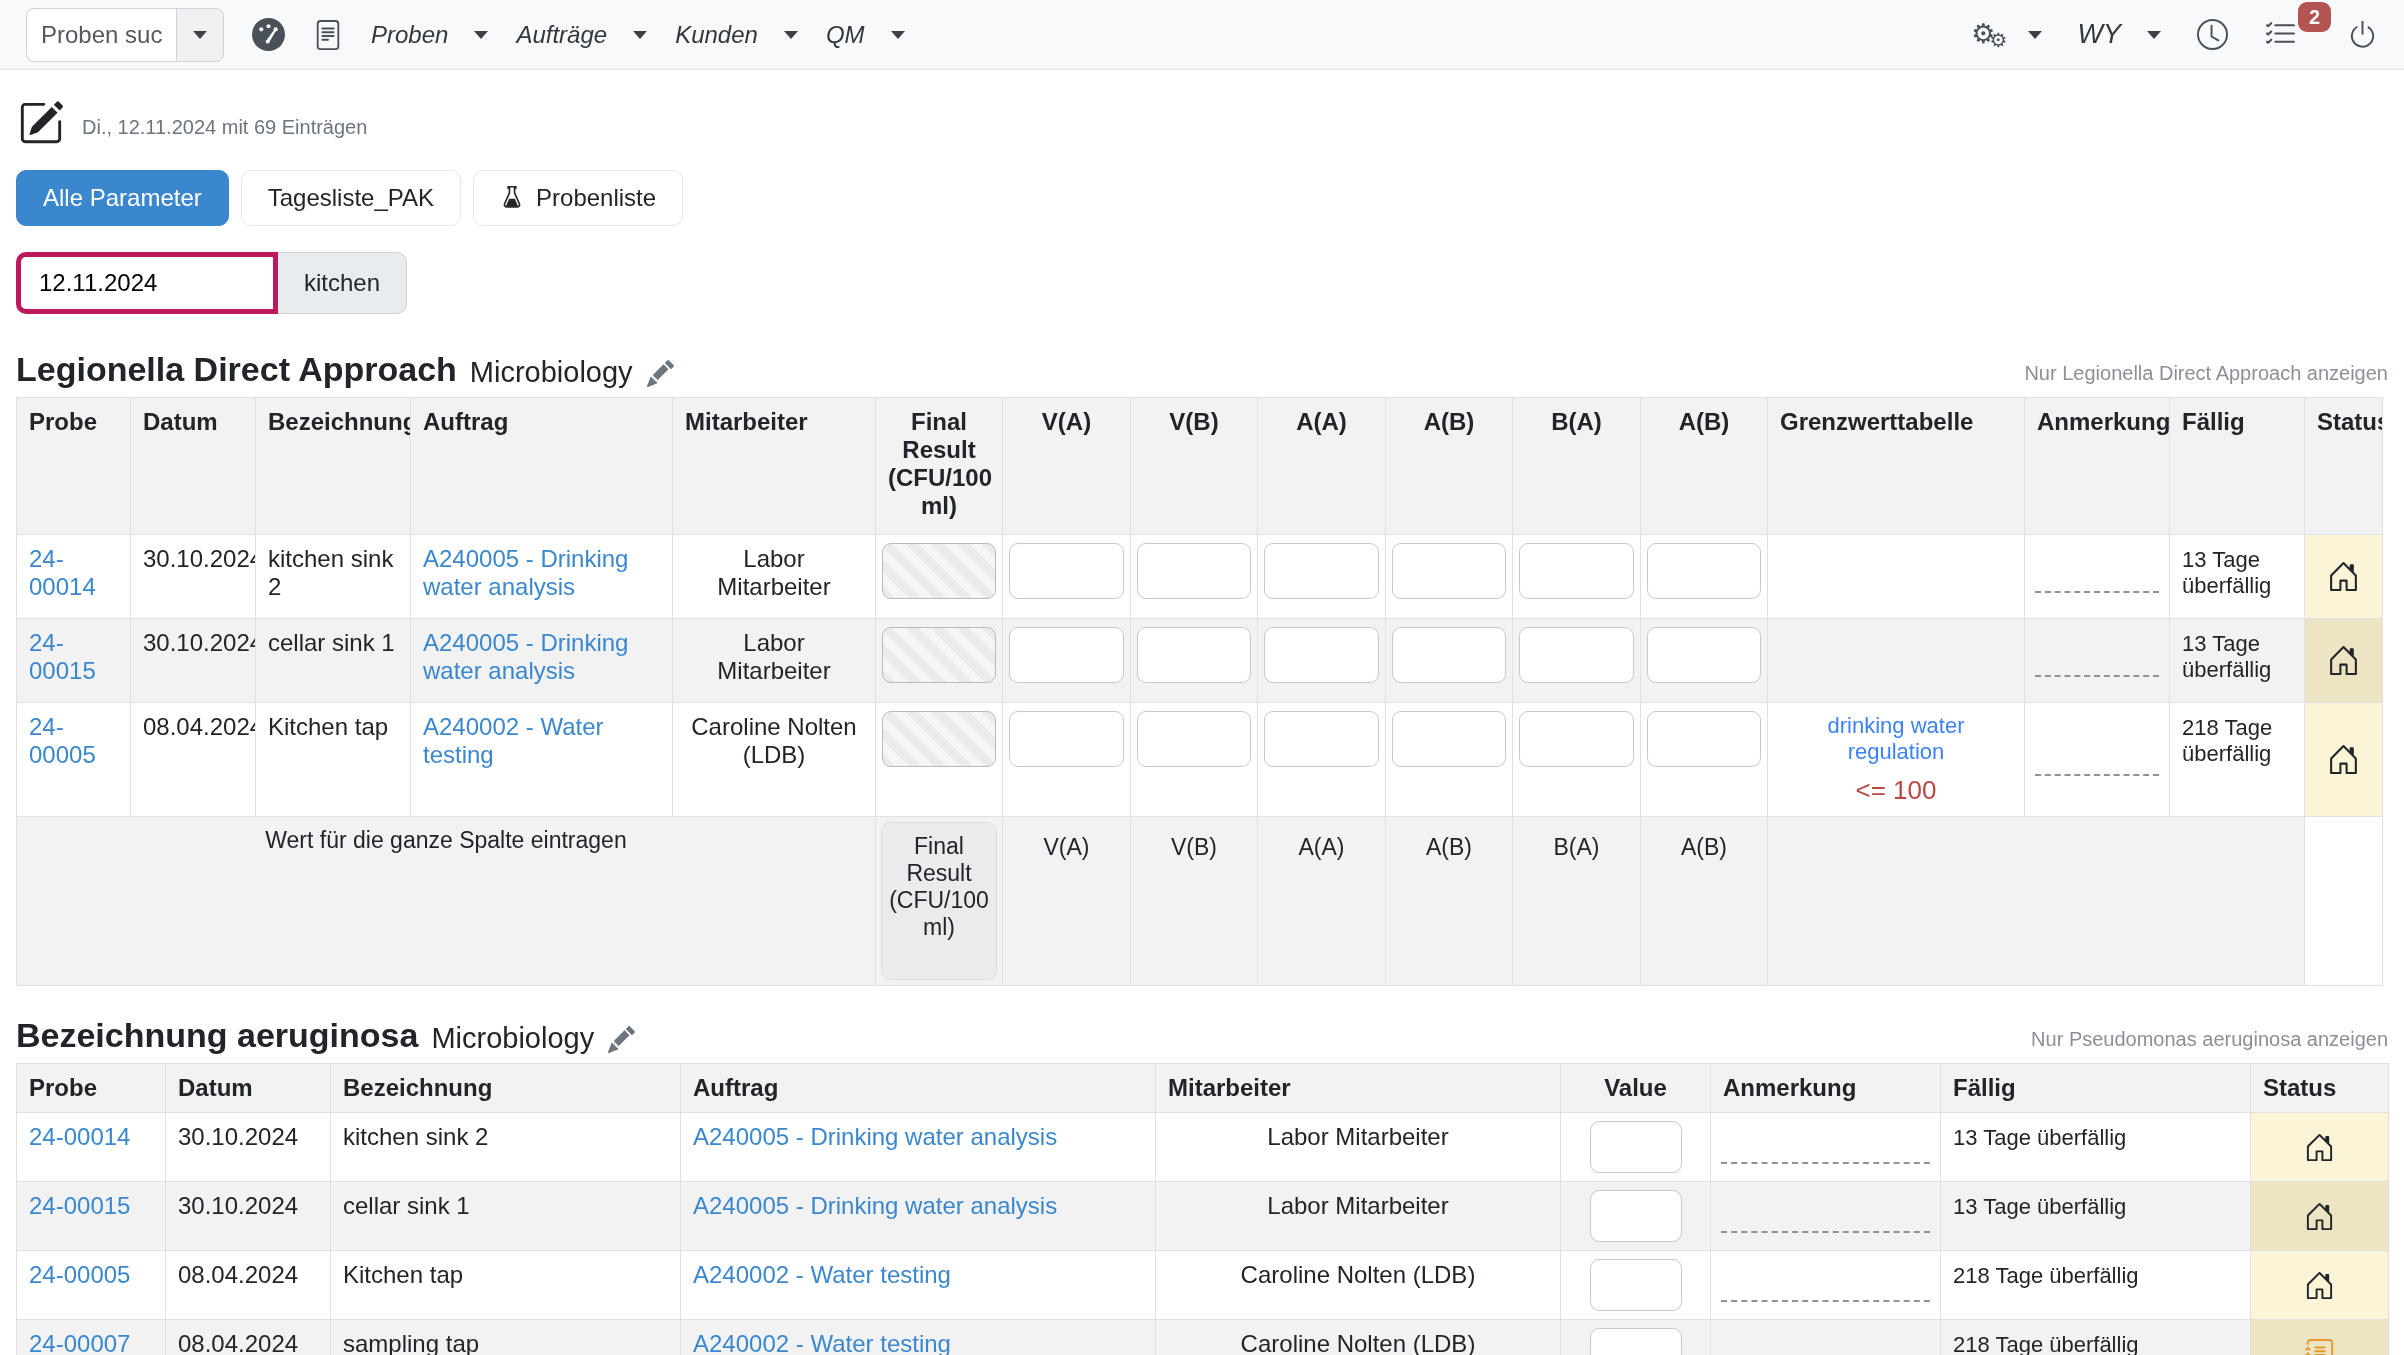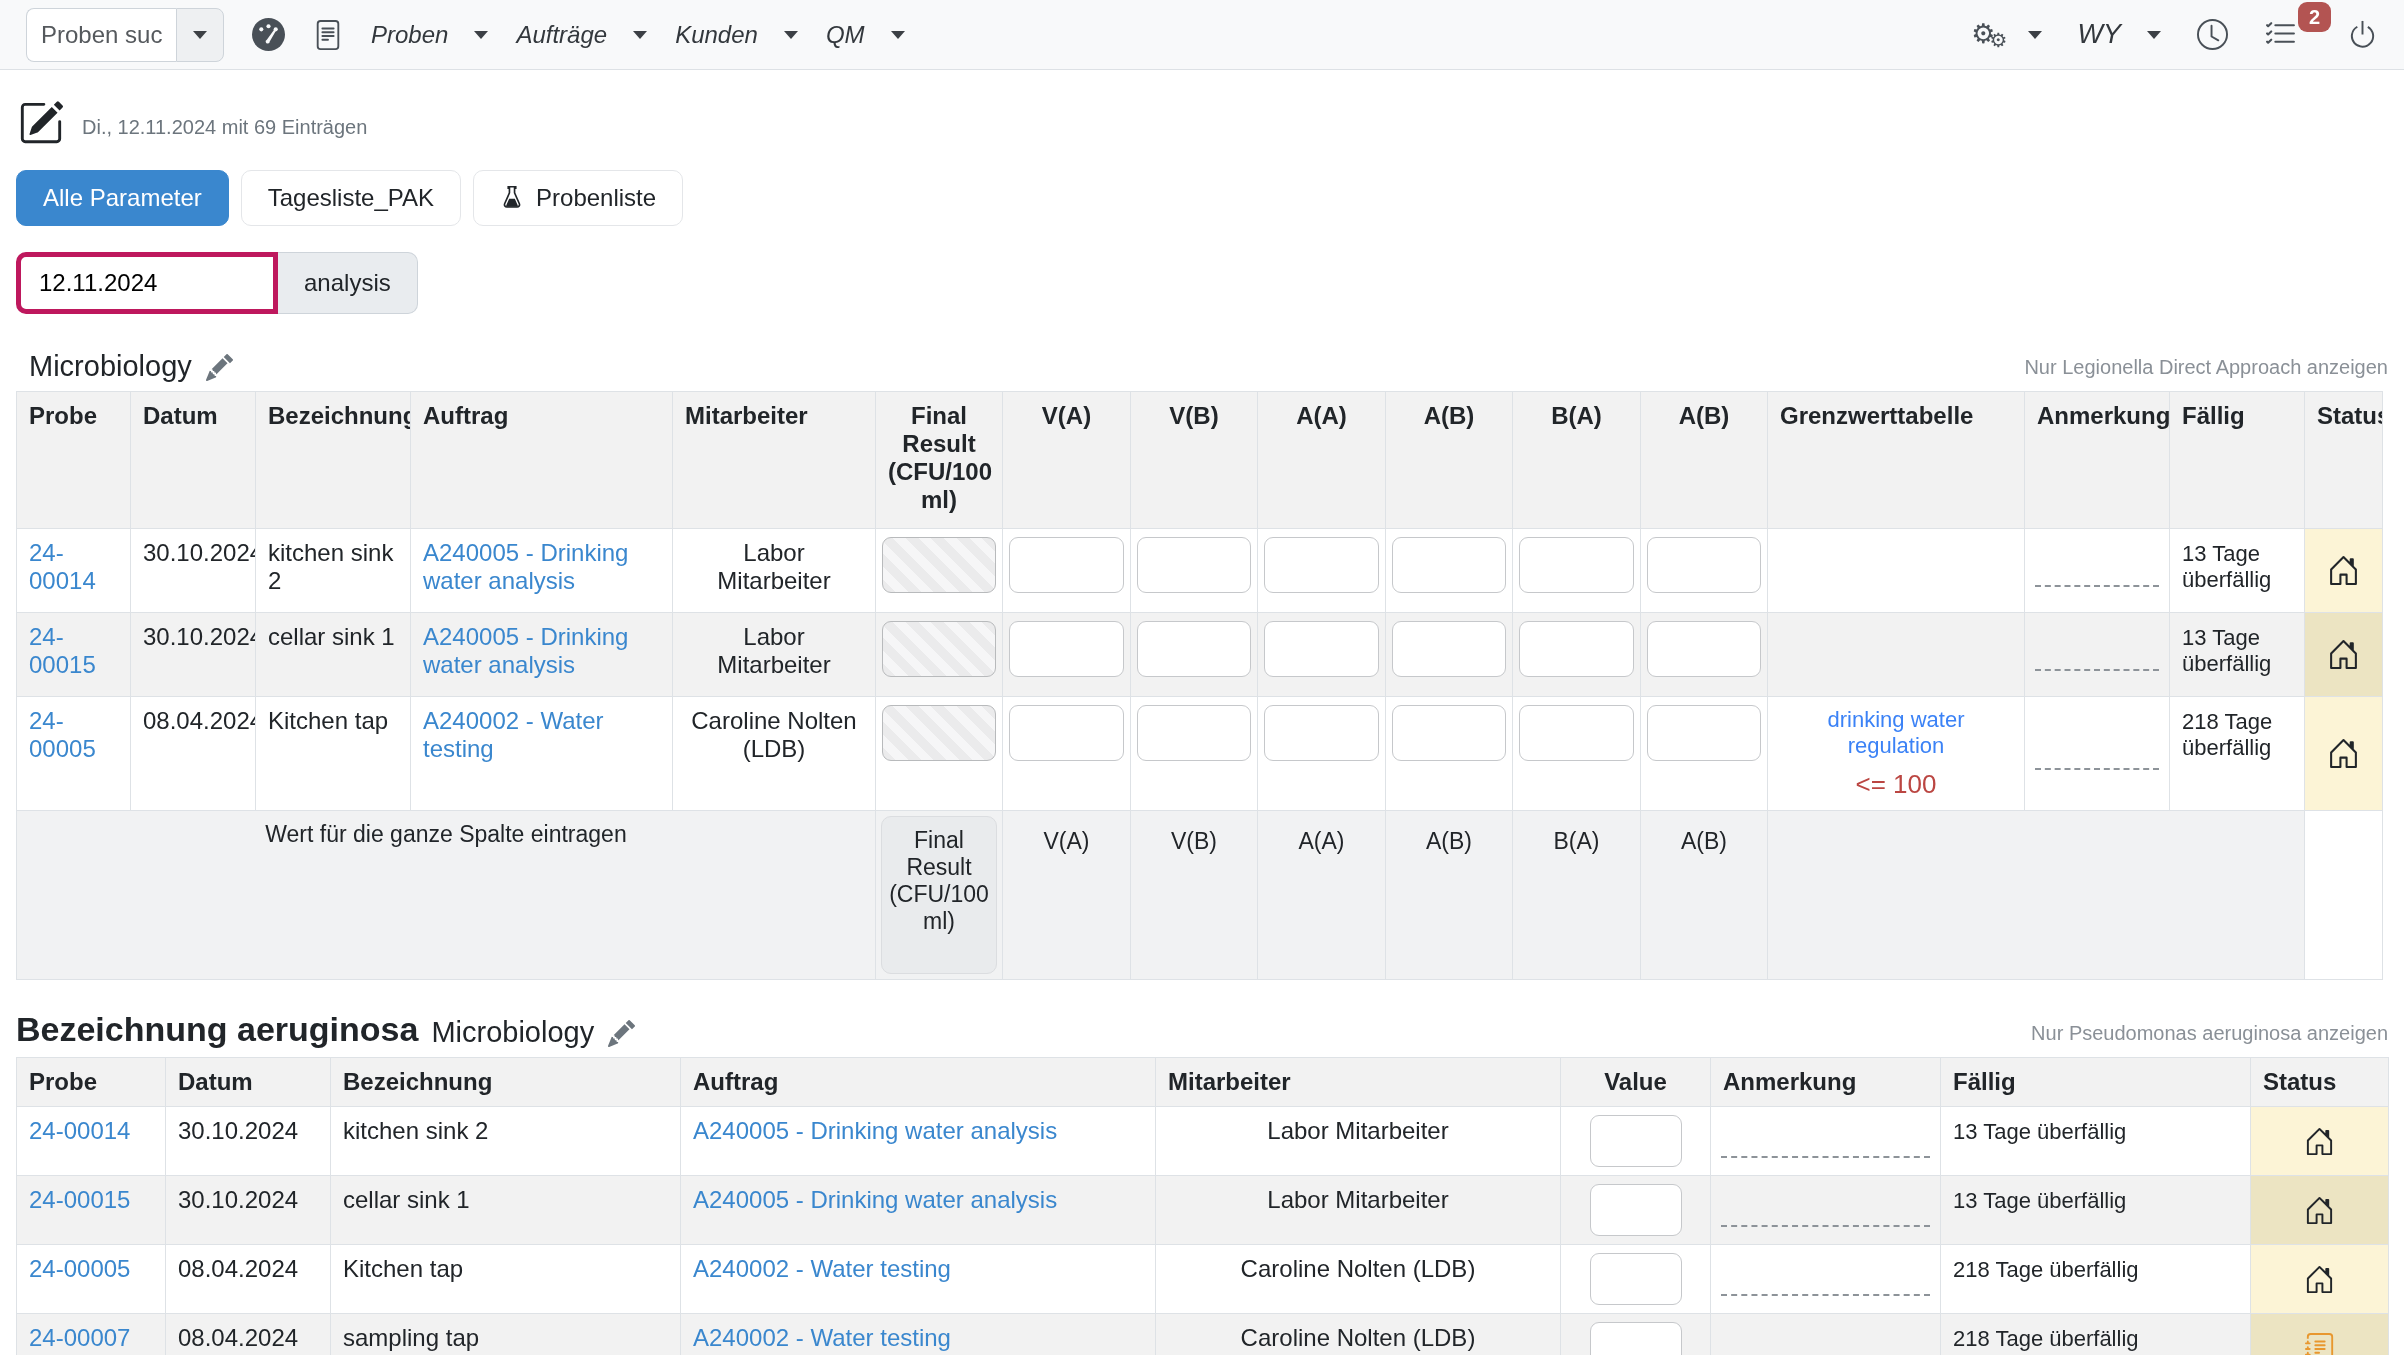--- a/index.html
+++ b/index.html
@@ -217,24 +217,25 @@
       <svg class="ic" width="24" height="26" viewBox="0 0 16 16" fill="#212529">
         <path d="M5.5.5h5v1h-.8v3.1l3.2 7.2a1.6 1.6 0 0 1-1.46 2.2H4.56a1.6 1.6 0 0 1-1.46-2.2l3.2-7.2V1.5h-.8v-1z" fill="none" stroke="#212529" stroke-width="1.1"></path>
         <path d="M6.1 8.5h3.8l1.9 4.3a.8.8 0 0 1-.73 1.1H4.93a.8.8 0 0 1-.73-1.1l1.9-4.3z"></path>
       </svg>
       <span>Probenliste</span>
     </button>
   </div>
 
   <div class="date-row">
     <input class="date-input" value="12.11.2024" style="">
-    <button class="show-btn">analysis</button>
+    <button class="show-btn">kitchen</button>
   </div>
 
   <div class="section-head">
+    <span class="section-title">Legionella Direct Approach</span>
     <span class="section-sub">Microbiology</span>
     <svg class="ic section-pencil" width="27" height="27" viewBox="0 0 16 16" fill="#6c757d">
       <path d="M12.854.146a.5.5 0 0 0-.707 0L10.5 1.793 14.207 5.5l1.647-1.646a.5.5 0 0 0 0-.708l-3-3zm.646 6.061L9.793 2.5 3.293 9H3.5a.5.5 0 0 1 .5.5v.5h.5a.5.5 0 0 1 .5.5v.5h.5a.5.5 0 0 1 .5.5v.5h.207l6.5-6.5zm-7.468 7.468A.5.5 0 0 1 6 13.5V13h-.5a.5.5 0 0 1-.5-.5V12h-.5a.5.5 0 0 1-.5-.5V11h-.5a.5.5 0 0 1-.5-.5V10h-.5a.499.499 0 0 1-.175-.032l-.179.178a.5.5 0 0 0-.11.168l-2 5a.5.5 0 0 0 .65.65l5-2a.5.5 0 0 0 .168-.11l.178-.178z"></path>
     </svg>
     <span class="section-filter">Nur Legionella Direct Approach anzeigen</span>
   </div>
 
   <table style="width:2366px;">
     <colgroup>
       <col style="width:114px">

